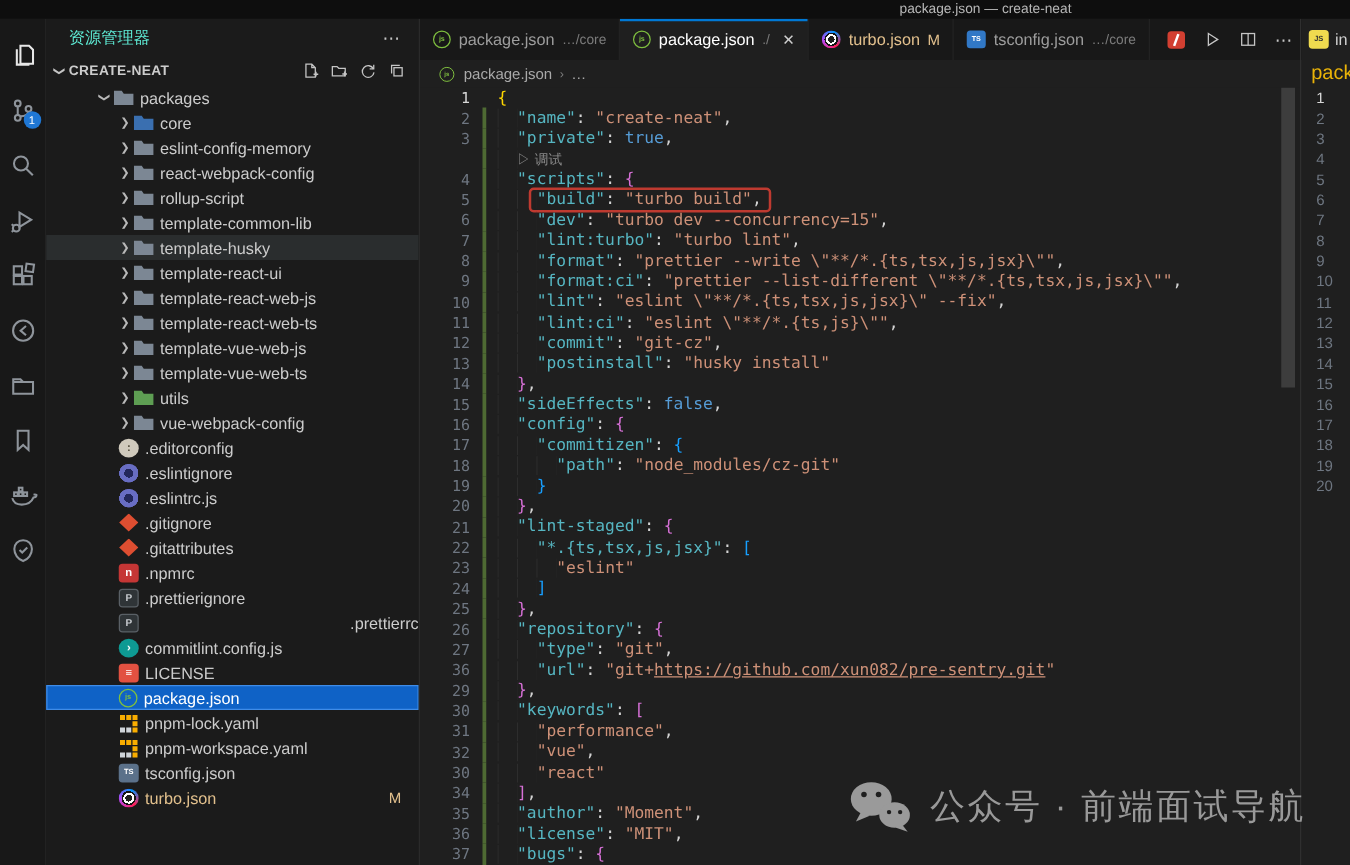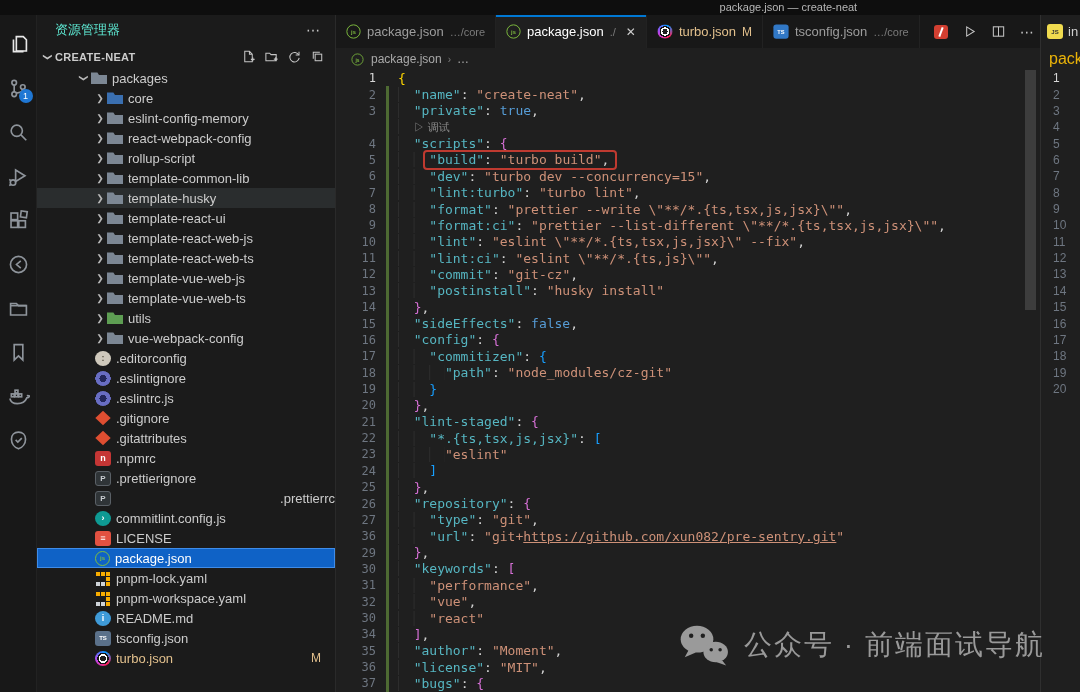--- a/index.html
+++ b/index.html
@@ -364,24 +364,20 @@
         </div>
         <div class="trow" style="padding-left: 58px;">
           <span class="fi fi-pnpm"></span>
           <span class="tlabel">pnpm-lock.yaml</span>
         </div>
         <div class="trow" style="padding-left: 58px; text-align: right;">
           <span class="fi fi-pnpm"></span>
           <span class="tlabel">pnpm-workspace.yaml</span>
         </div>
         <div class="trow" style="padding-left: 58px;">
-          <span class="fi fi-readme"></span>
-          <span class="tlabel">README.md</span>
-        </div>
-        <div class="trow" style="padding-left: 58px;">
           <span class="fi fi-ts"></span>
           <span class="tlabel">tsconfig.json</span>
         </div>
         <div class="trow" style="padding-left: 58px;">
           <span class="fi fi-turbo"></span>
           <span class="tlabel mod">turbo.json</span>
           <span class="tbadge">M</span>
         </div>
       </div>
   </div>

